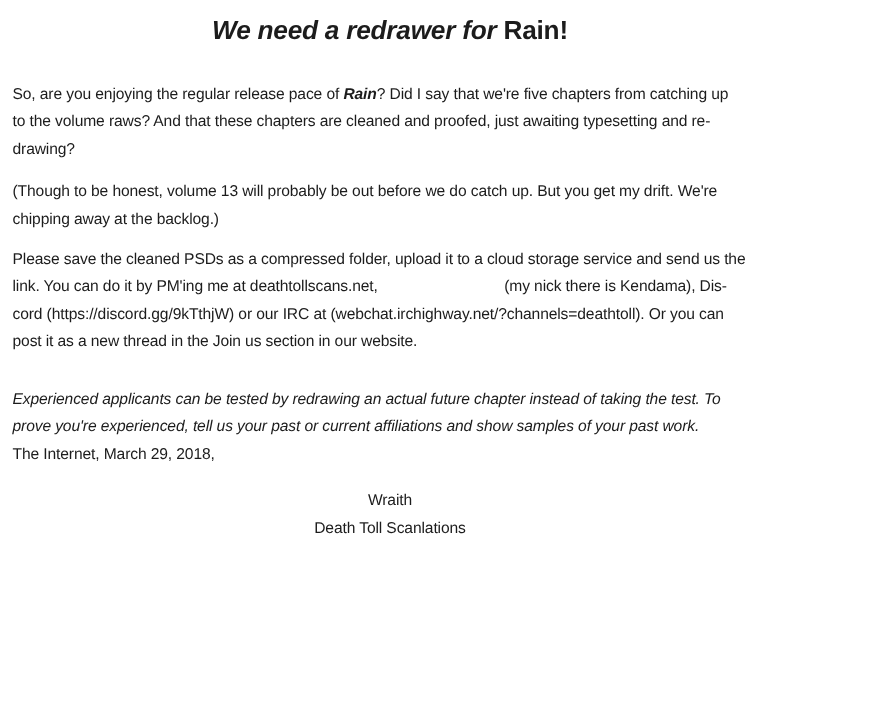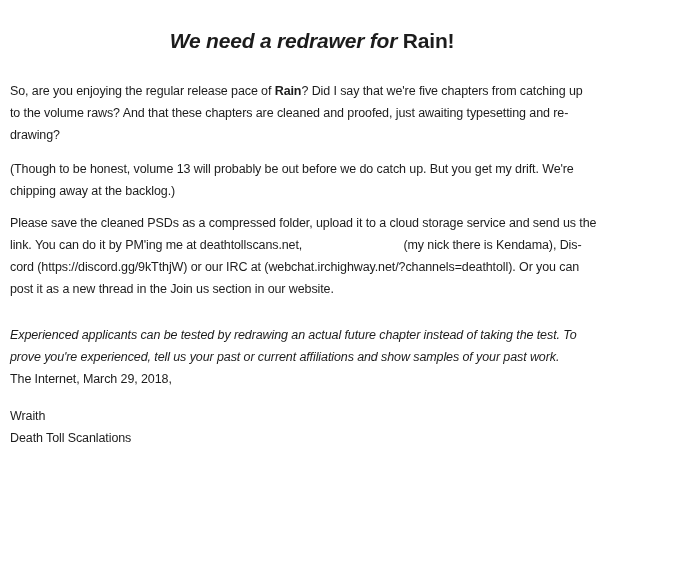--- a/index.html
+++ b/index.html
@@ -9,21 +9,21 @@
   }
   body {
     width: 700px;
     height: 582px;
     overflow: hidden;
   }
   .doc {
     box-sizing: border-box;
     width: 624px;
     height: 582px;
-    padding: 28px 10px 0 10px;
+    padding: 12px 10px 0 10px;
     font-family: "Liberation Sans", sans-serif;
     font-size: 12.5px;
     line-height: 22px;
     letter-spacing: -0.1px;
     color: #1c1c1c;
     overflow: hidden;
   }
   .title {
     margin: 0 0 26px 0;
     text-align: center;
@@ -38,29 +38,30 @@
   }
   .para {
     margin: 0 0 10px 0;
     white-space: pre;
   }
   .para.m12 { margin-bottom: 12px; }
   .para.m8  { margin-bottom: 24px;  }
   .para.m0  { margin-bottom: 0; font-style: italic;    }
   .hl {
     font-weight: bold;
+    font-style: italic;
   }
   .sig-date {
     margin: 0;
     text-align: left;
     white-space: pre;
   }
   .sig-block {
     margin: 15px 0 0 0;
-    text-align: left;
+    text-align: center;
     white-space: pre;
   }
   .postscript {
     margin: 9px 0 0 0;
     white-space: pre;
   }
 </style>
 </head>
 <body>
 

